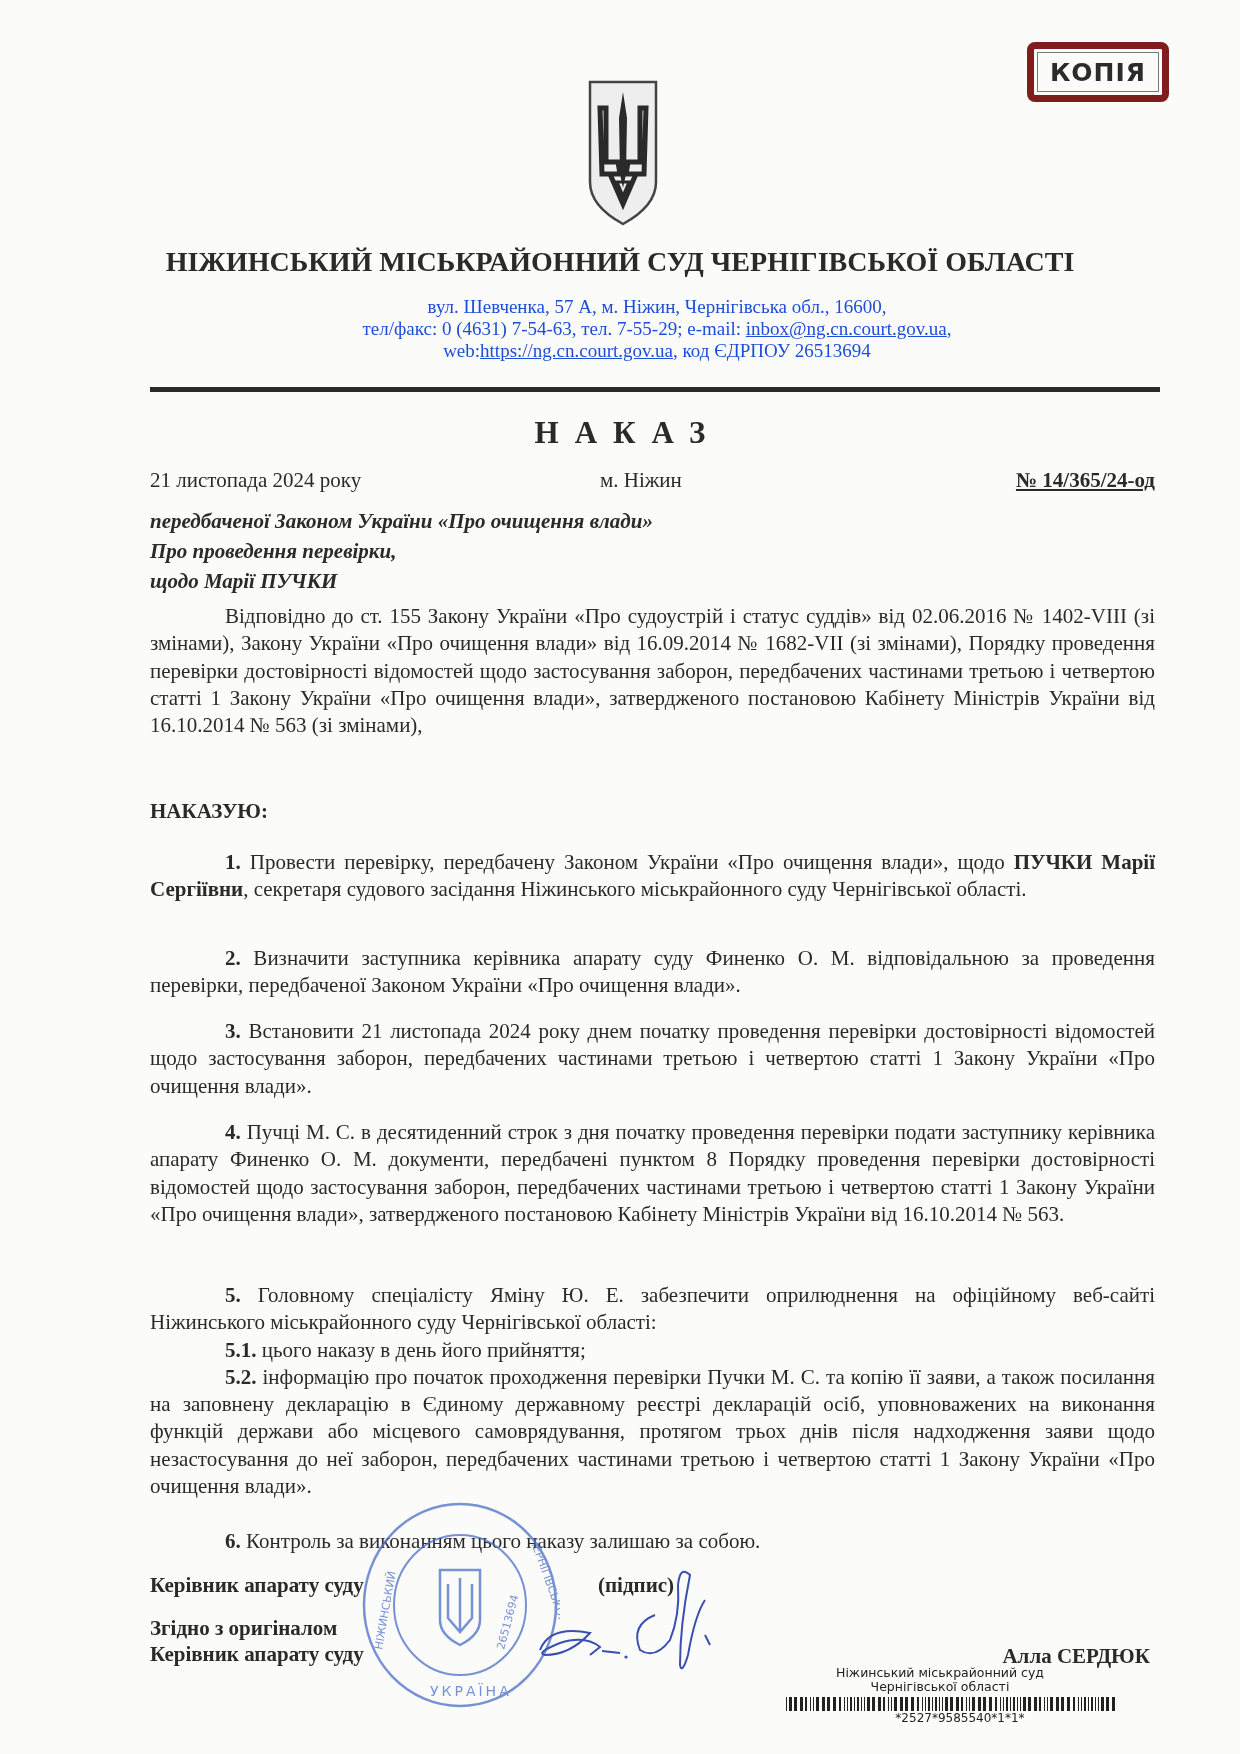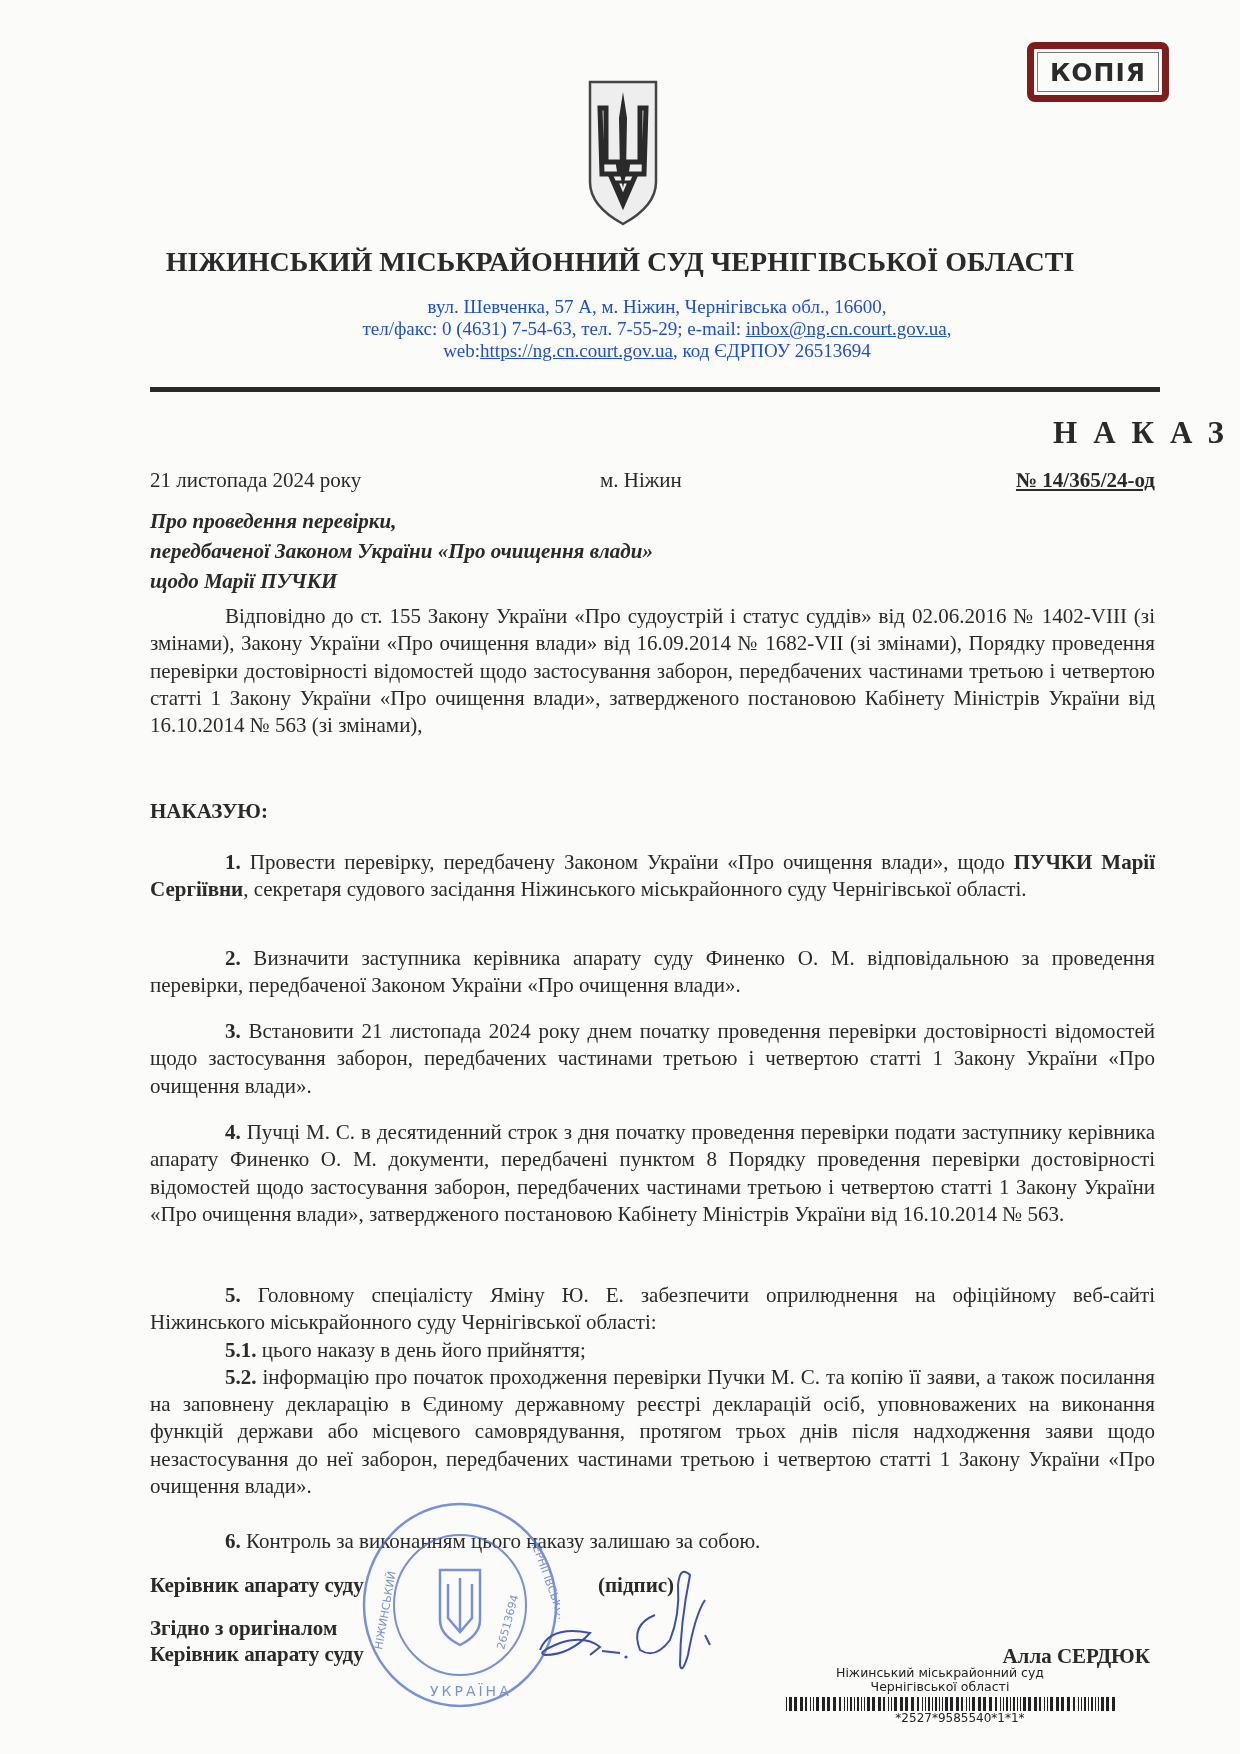--- a/index.html
+++ b/index.html
@@ -21,21 +21,21 @@
     left: 0; width: 1240px; top: 246px; text-align: center;
     font-weight: bold; font-size: 28px; letter-spacing: 0px; color: #2a2a2a;
   }
   .contacts {
     left: 0; width: 1240px; top: 296px; text-align: center;
     font-size: 19px; line-height: 22px; color: #1d4ed8; margin-left: 37px;
   }
   .contacts u { text-decoration: underline; }
   .rule-thick { left: 150px; top: 387px; width: 1010px; height: 5px; background: #2a2a2a; }
   .nakaz-title {
-    left: 0; width: 1240px; top: 415px; text-align: right;
+    left: 0; width: 1240px; top: 415px; text-align: center;
     font-weight: bold; font-size: 31px; letter-spacing: 16px; padding-left: 16px; box-sizing: border-box;
   }
   .meta-row { top: 468px; font-size: 21px; }
   .date { left: 150px; }
   .city { left: 600px; }
   .number { right: 85px; font-weight: bold; text-decoration: underline; margin-left: 28px; }
   .subject {
     left: 150px; top: 506px; width: 800px;
     font-style: italic; font-weight: bold; font-size: 21px; line-height: 30px;
   }
@@ -95,22 +95,22 @@
 
 <div class="abs rule-thick"></div>
 
 <div class="abs nakaz-title">НАКАЗ</div>
 
 <div class="abs meta-row date">21 листопада 2024 року</div>
 <div class="abs meta-row city">м. Ніжин</div>
 <div class="abs meta-row number">№ 14/365/24-од</div>
 
 <div class="abs subject">
+  <div>передбаченої  Законом України «Про очищення влади»</div>
   <div>Про проведення перевірки,</div>
-  <div>передбаченої  Законом України «Про очищення влади»</div>
   <div>щодо Марії ПУЧКИ</div>
 </div>
 
 <div class="abs para indent preamble">Відповідно до ст. 155 Закону України «Про судоустрій і статус суддів» від 02.06.2016 № 1402-VIII (зі змінами), Закону України «Про очищення влади» від 16.09.2014 № 1682-VII (зі змінами), Порядку проведення перевірки достовірності відомостей щодо застосування заборон, передбачених частинами третьою і четвертою статті 1 Закону України «Про очищення влади», затвердженого постановою Кабінету Міністрів України від 16.10.2014 № 563 (зі змінами),</div>
 
 <div class="abs heading">НАКАЗУЮ:</div>
 
 <div class="abs para indent i1"><b>1.</b><span> Провести перевірку, передбачену Законом України «Про очищення влади», щодо </span><b>ПУЧКИ Марії Сергіївни</b><span>, секретаря судового засідання Ніжинського міськрайонного суду Чернігівської області.</span></div>
 
 <div class="abs para indent i2"><b>2.</b><span> Визначити заступника керівника апарату суду Финенко О. М. відповідальною за проведення перевірки, передбаченої Законом України «Про очищення влади».</span></div>

